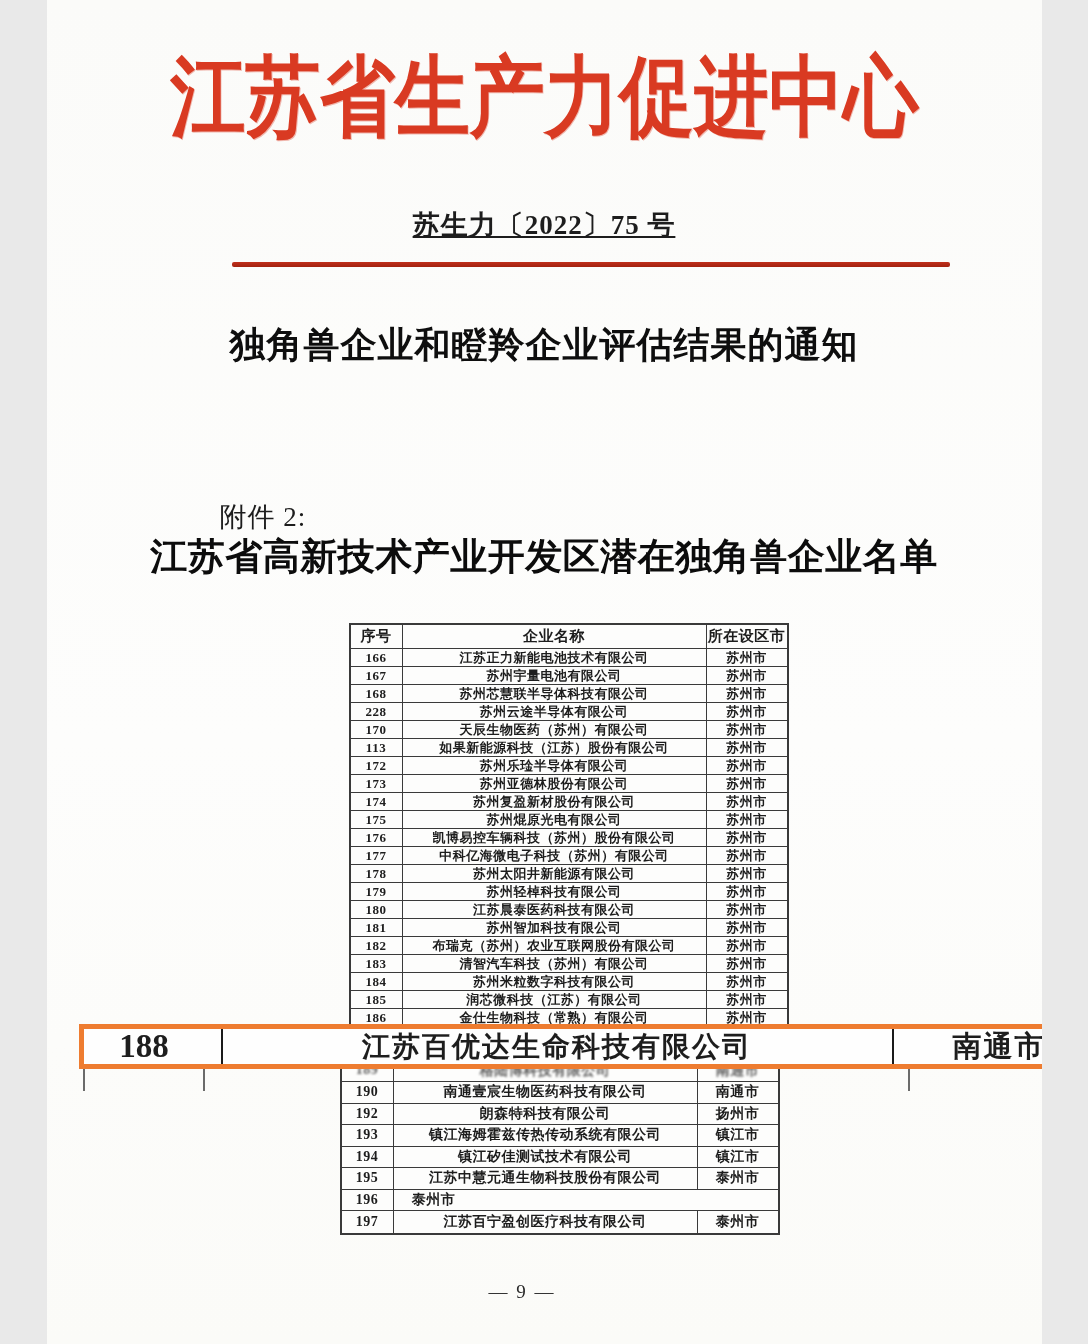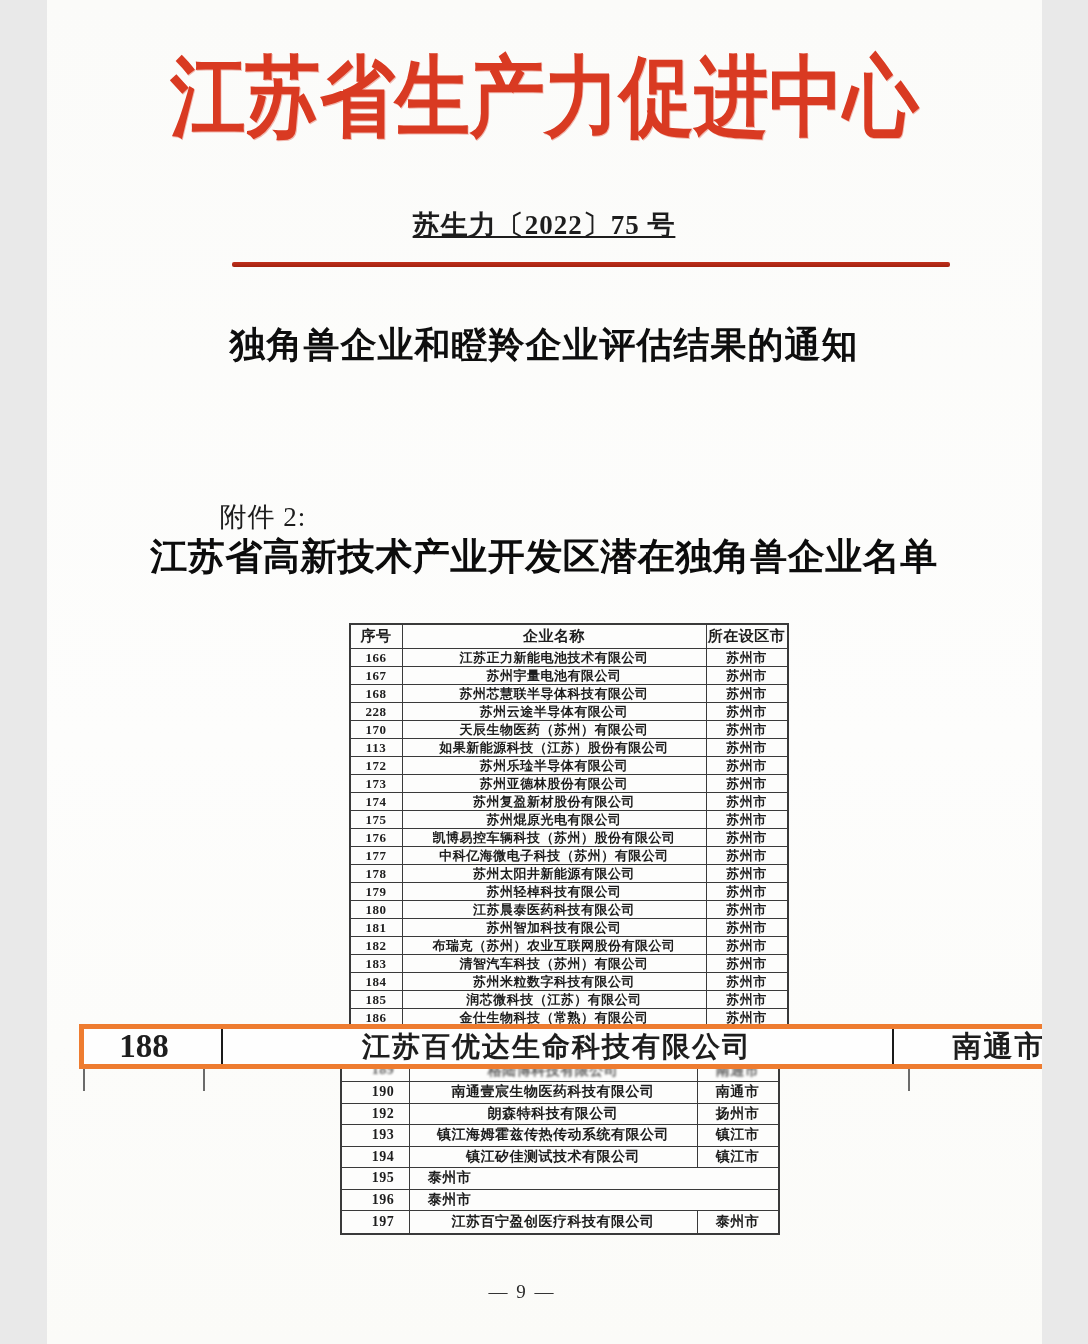--- a/index.html
+++ b/index.html
@@ -90,21 +90,21 @@
   .hb-city{width:179px;font-size:29px;letter-spacing:2px;}
   .hb-div{width:2px;background:#1a1a1a;}
   .stub{position:absolute;top:1067px;width:2px;height:24px;background:#2e2e2e;opacity:.7;z-index:2;}
 
   .table-bottom{
     position:absolute;top:1069px;left:293px;width:440px;
     border:2px solid var(--table-border);
     border-top:none;
     background:#fdfdfc;
   }
-  .table-bottom .t-row{height:21.5px;padding-left:16px;}
+  .table-bottom .t-row{height:21.5px;}
   .table-bottom .cell{font-size:14px;}
   .t-row.clipped{height:13px;}
   .t-row.clipped .cell{align-items:flex-start;}
   .t-row.clipped .clip-inner{
     display:block;transform:translateY(-7px);
     filter:blur(0.8px);opacity:.7;font-size:14px;
   }
   .rows-holder{display:block;}
   .rows-holder .t-row:last-child{border-bottom:none;}
 
@@ -316,20 +316,21 @@
         </div>
 
         <div class="t-row">
           <div class="cell c-no">194</div>
           <div class="cell c-name">镇江矽佳测试技术有限公司</div>
           <div class="cell c-city">镇江市</div>
         </div>
 
         <div class="t-row">
           <div class="cell c-no">195</div>
+          <div class="cell c-name">江苏中慧元通生物科技股份有限公司</div>
           <div class="cell c-city">泰州市</div>
         </div>
 
         <div class="t-row">
           <div class="cell c-no">196</div>
           <div class="cell c-city">泰州市</div>
         </div>
 
         <div class="t-row">
           <div class="cell c-no">197</div>

